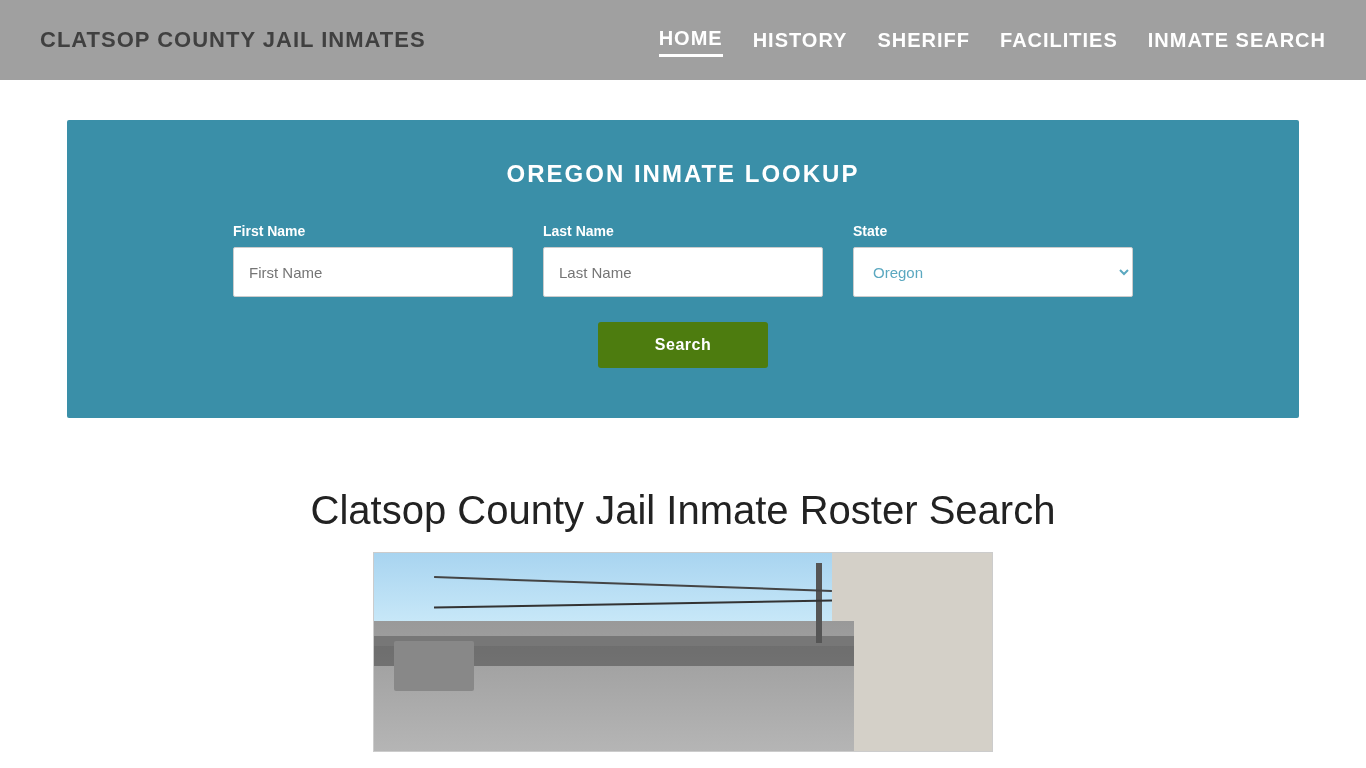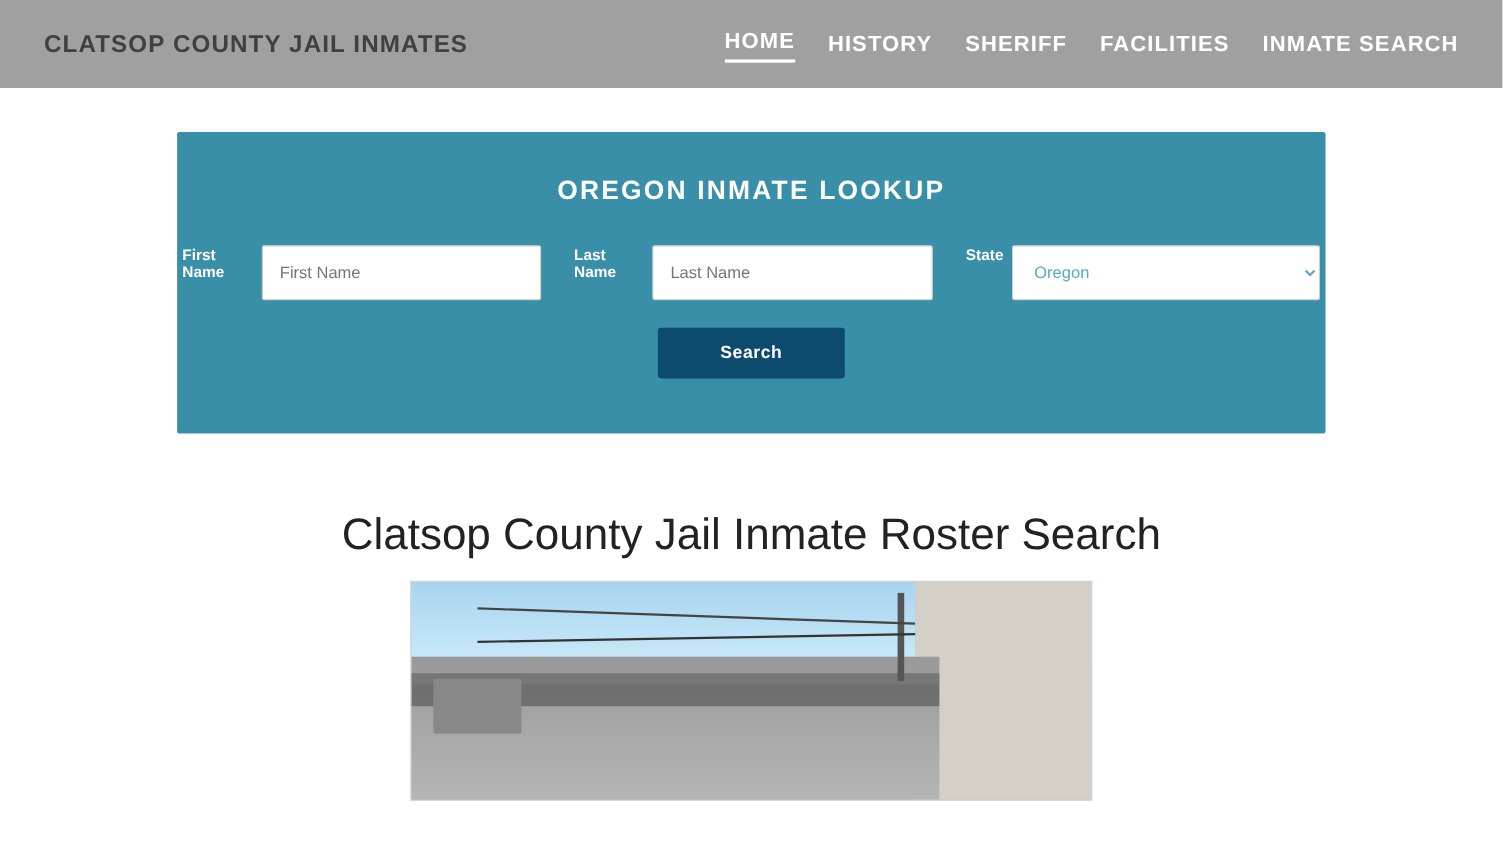--- a/index.html
+++ b/index.html
@@ -51,21 +51,21 @@
     }
 
     .nav-item.active {
       border-bottom: 3px solid #ffffff;
     }
 
     
     .search-section {
       background: #3a8fa8;
       margin: 40px auto;
-      width: 1044px;
+      width: 1232px;
       padding: 40px 60px 50px 60px;
       border-radius: 2px;
     }
 
     .search-title {
       color: #ffffff;
       font-size: 24px;
       font-weight: 700;
       letter-spacing: 2px;
       text-align: center;
@@ -82,21 +82,21 @@
 
     .form-fields {
       display: flex;
       gap: 30px;
       width: 100%;
       justify-content: center;
     }
 
     .form-group {
       display: flex;
-      flex-direction: row;
+      flex-direction: column;
       gap: 8px;
     }
 
     .form-group label {
       color: #ffffff;
       font-size: 14px;
       font-weight: 600;
     }
 
     .form-group input,
@@ -111,21 +111,21 @@
       outline: none;
       border-radius: 2px;
     }
 
     .form-group select {
       color: #5ba8c0;
       font-weight: 500;
     }
 
     .search-btn {
-      background: #0c4a6e;
+      background: #4d7c0f;
       color: #ffffff;
       border: none;
       padding: 14px 50px;
       font-size: 16px;
       font-weight: 700;
       cursor: pointer;
       border-radius: 3px;
       letter-spacing: 0.5px;
       min-width: 170px;
     }

